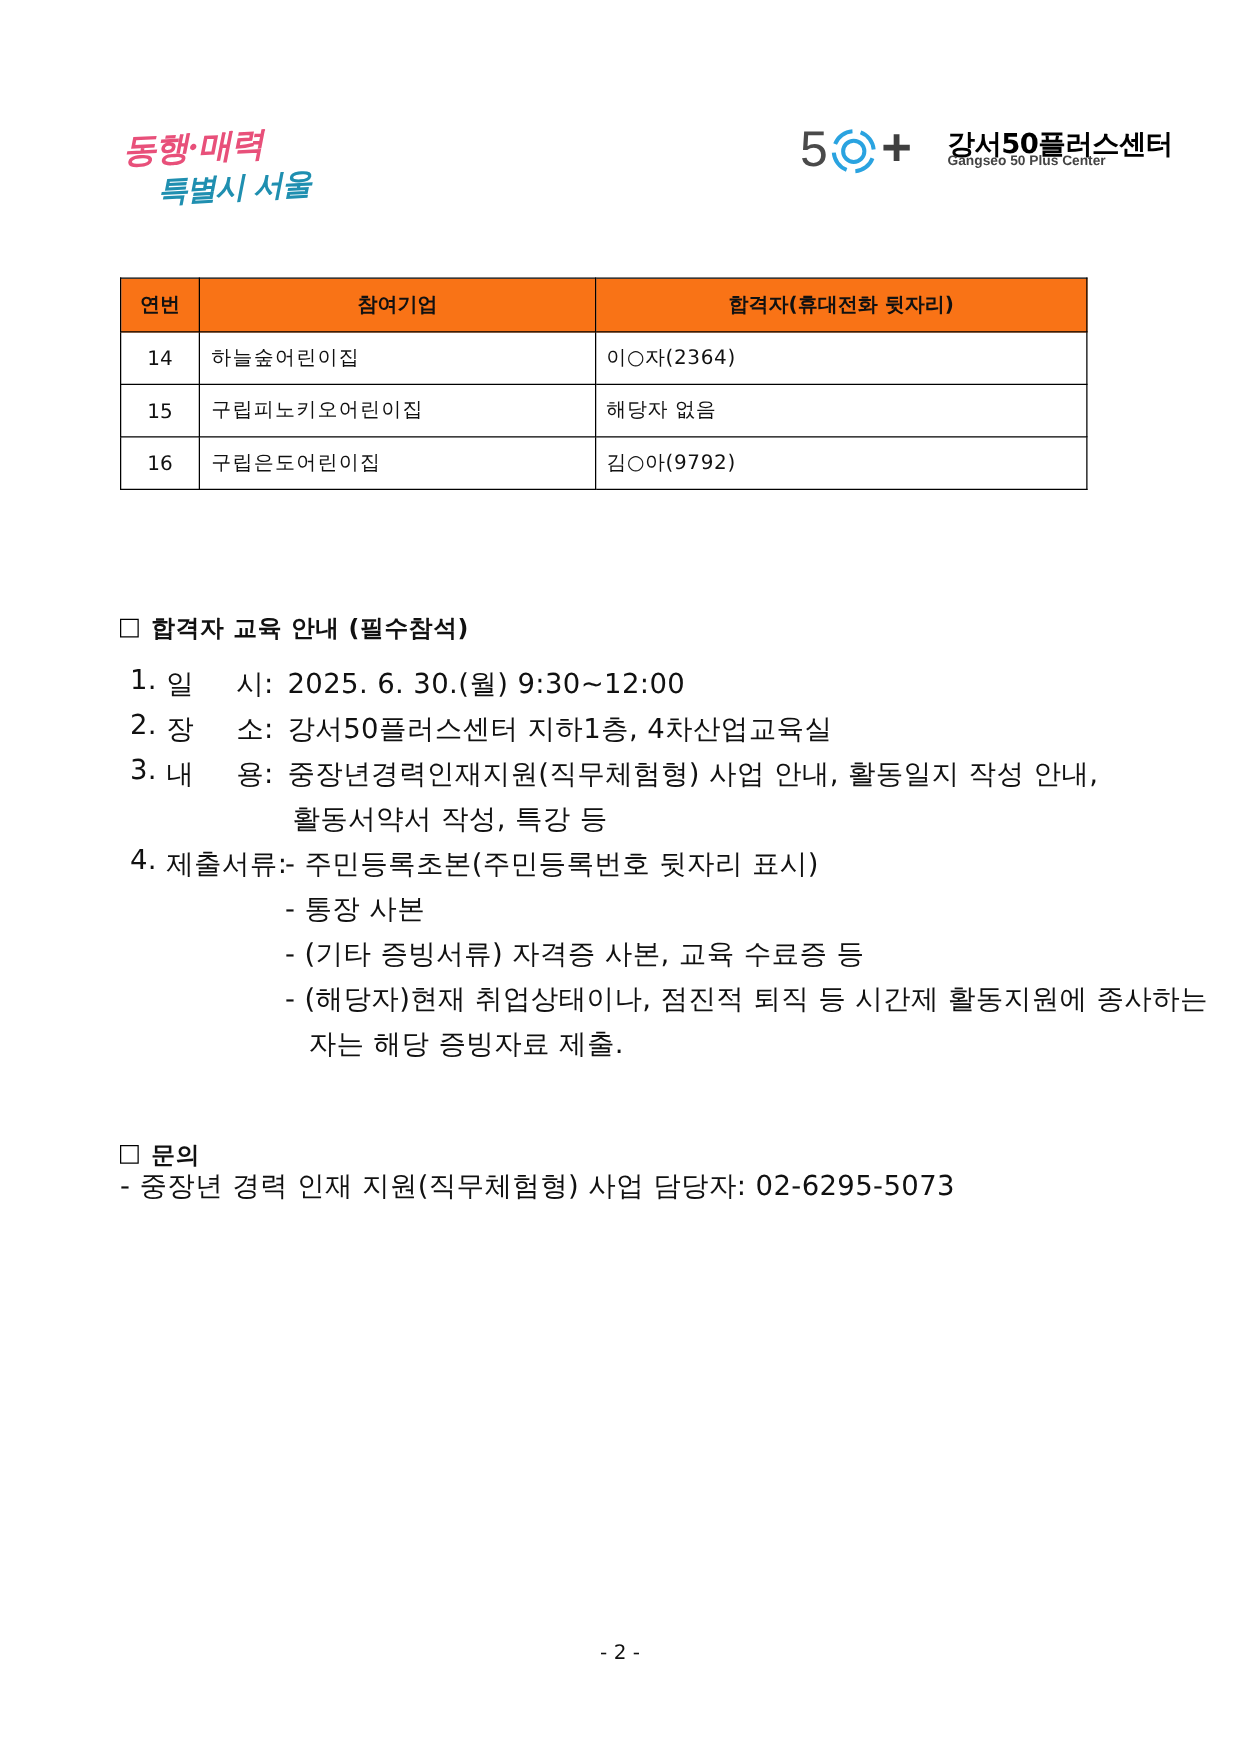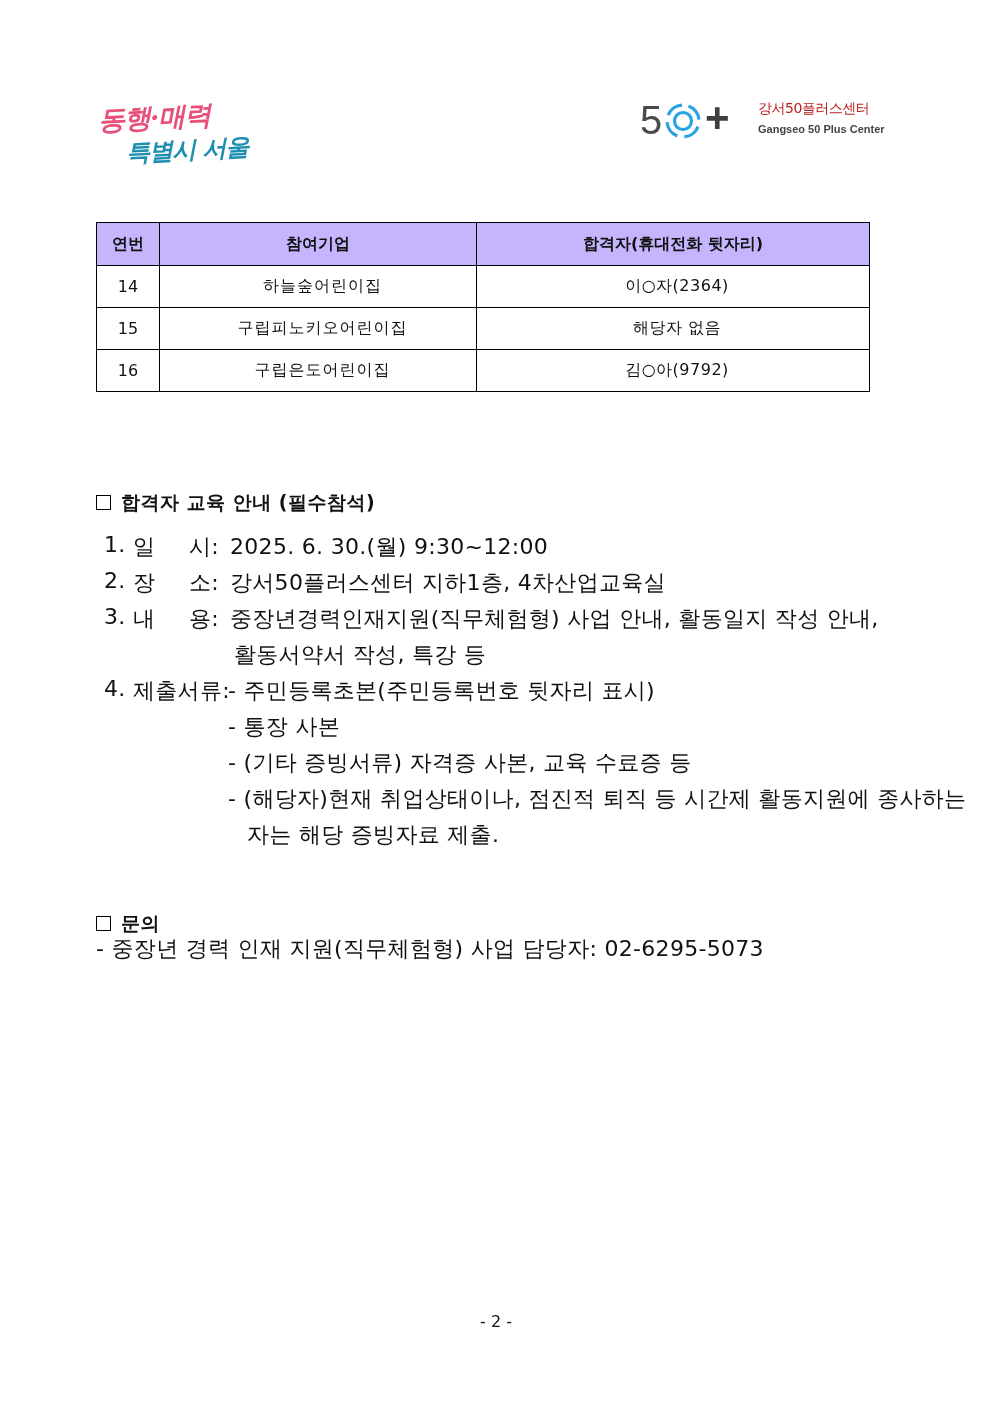--- a/index.html
+++ b/index.html
@@ -58,21 +58,21 @@
       position: absolute; left: 24px; top: 4px; width: 38px; height: 38px;
     }
     .plus-logo .plus {
       position: absolute; left: 65px; top: -2px;
       font-family: "Liberation Sans", sans-serif;
       font-size: 42px; line-height: 44px;
       color: #3f3f3f; font-weight: bold;
     }
     .plus-logo .kname {
       position: absolute; left: 118px; top: 2px;
-      font-size: 14px; font-weight: normal; color: #b91c1c;
+      font-size: 22px; font-weight: bold; color: #000000;
       letter-spacing: -0.5px; white-space: nowrap;
     }
     .plus-logo .ename {
       position: absolute; left: 118px; top: 25px;
       font-family: "Liberation Sans", sans-serif;
       font-size: 11px; font-weight: bold; color: #444444;
       white-space: nowrap;
     }
 
     
@@ -81,24 +81,23 @@
       left: 96px; top: 222px;
       width: 774px;
       border-collapse: collapse;
       font-size: 16px;
     }
     table.result th, table.result td {
       border: 1px solid #000000;
       height: 41px;
       padding: 0;
       vertical-align: middle;
-      text-align: center;
     }
     table.result th {
-      background: #c4b5fd;
+      background: #f97316;
       font-weight: bold;
       height: 42px;
       text-align: center;
       font-size: 16px;
     }
     table.result td.num { text-align: center; width: 62px; }
     table.result td.company { padding-left: 9px; width: 307px; letter-spacing: 1px; }
     table.result td.winner { padding-left: 8px; letter-spacing: 0.5px; }
 
     

